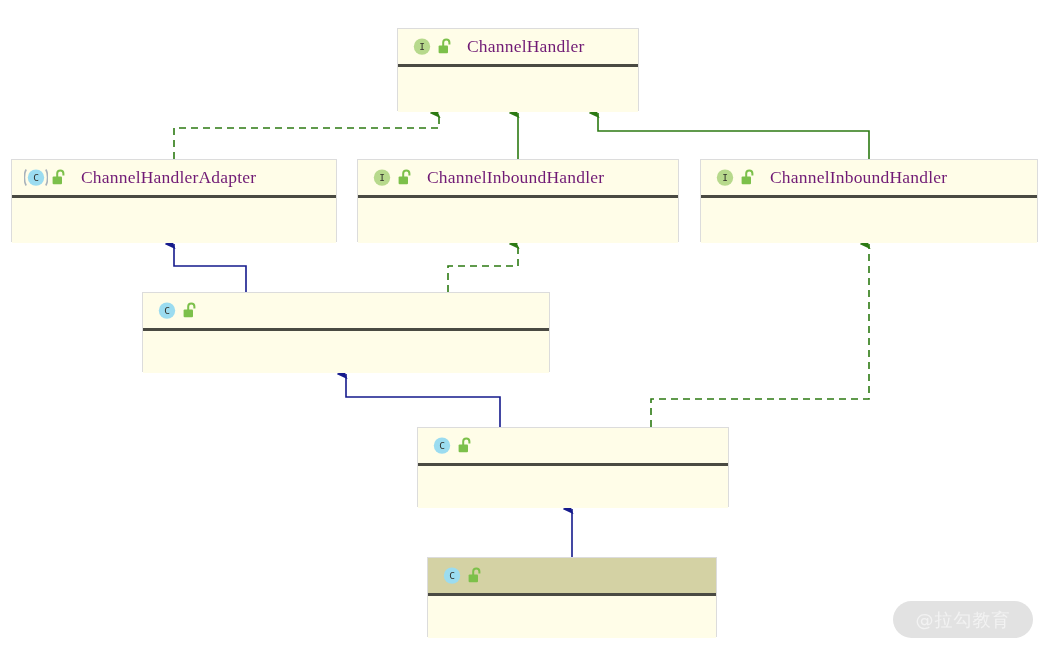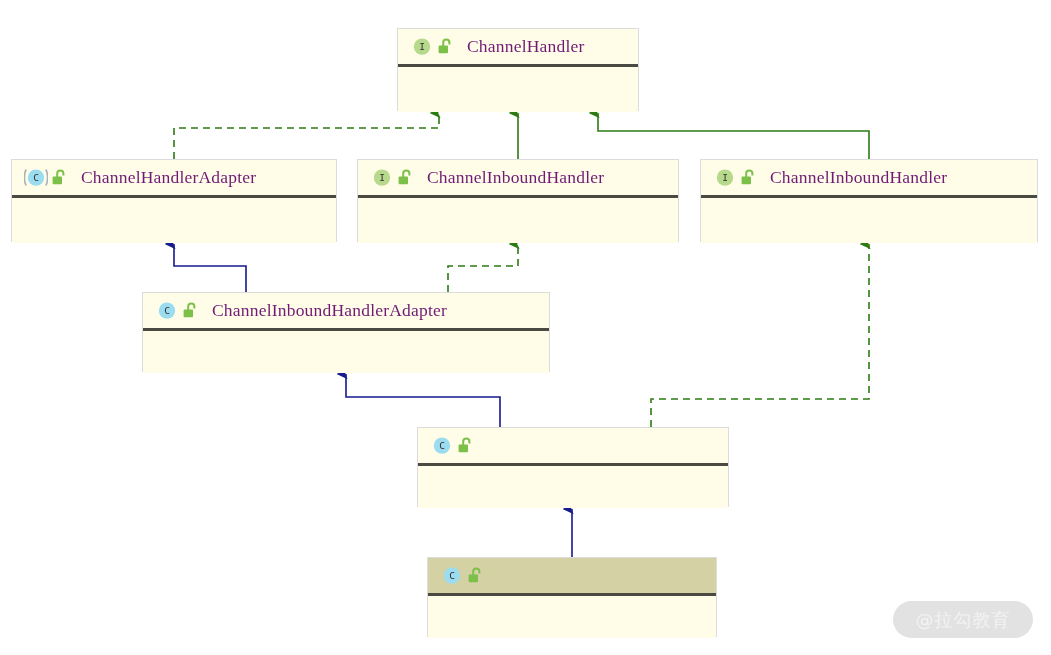--- a/index.html
+++ b/index.html
@@ -203,21 +203,20 @@
               <circle cx="12" cy="10.6" r="8.2" fill="#9bdcf0"></circle>
               <text x="12" y="14.4" text-anchor="middle" font-size="9.5" font-family="DejaVu Sans Mono, monospace" fill="#30302a">C</text>
             </svg>
           </span>
           <span class="icon-lock">
             <svg width="16" height="20" viewBox="0 0 16 20">
               <path d="M6.2,9 L6.2,5.6 A3.1,3.1 0 0 1 12.4,5.6 L12.4,7.4" stroke="#7cc04a" stroke-width="2" fill="none"></path>
               <rect x="1.6" y="8.6" width="9.4" height="7.6" rx="1" fill="#7cc04a"></rect>
             </svg>
           </span>
-          <span class="uml-title">ChannelInboundHandlerAdapter</span>
         </div>
         <div class="uml-body" style="height: 42px;"></div>
       </div>
       <div class="uml-node" style="left: 417px; top: 427px; width: 312px; height: 80px;">
         <div class="uml-header">
           <span class="icon-stereotype">
             <svg width="24" height="22" viewBox="0 0 24 22">
               <circle cx="12" cy="10.6" r="8.2" fill="#9bdcf0"></circle>
               <text x="12" y="14.4" text-anchor="middle" font-size="9.5" font-family="DejaVu Sans Mono, monospace" fill="#30302a">C</text>
             </svg>

